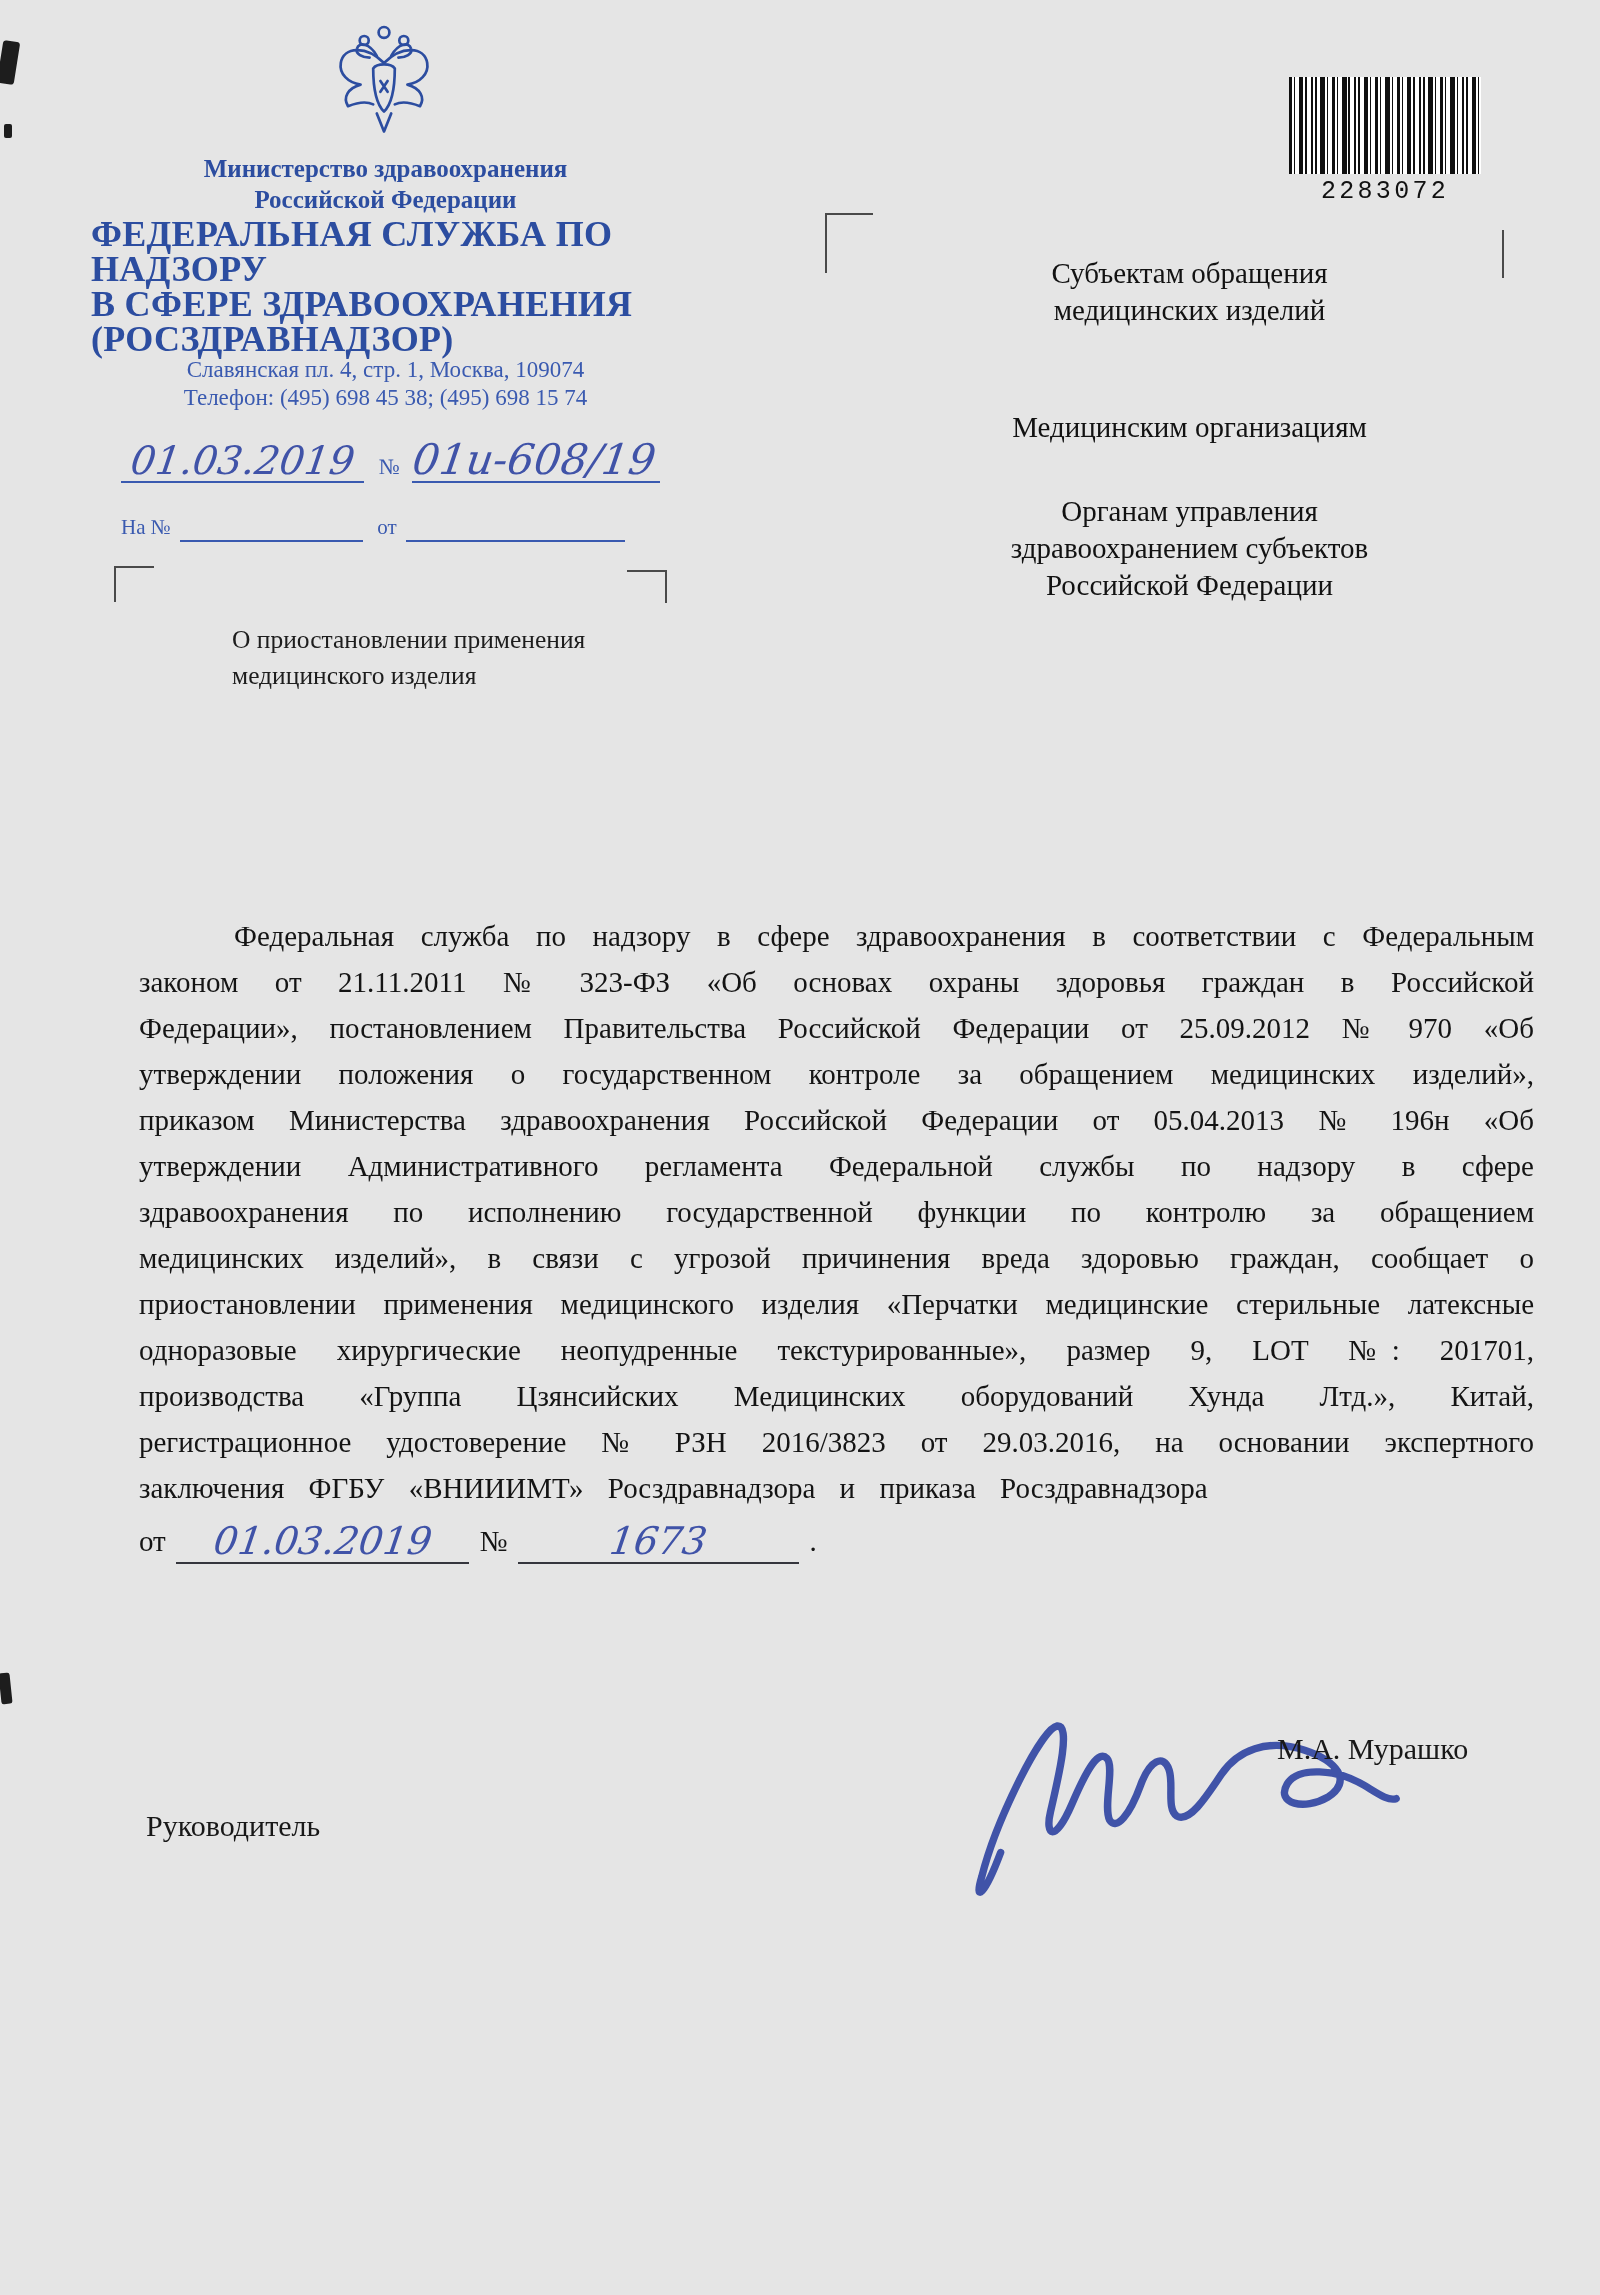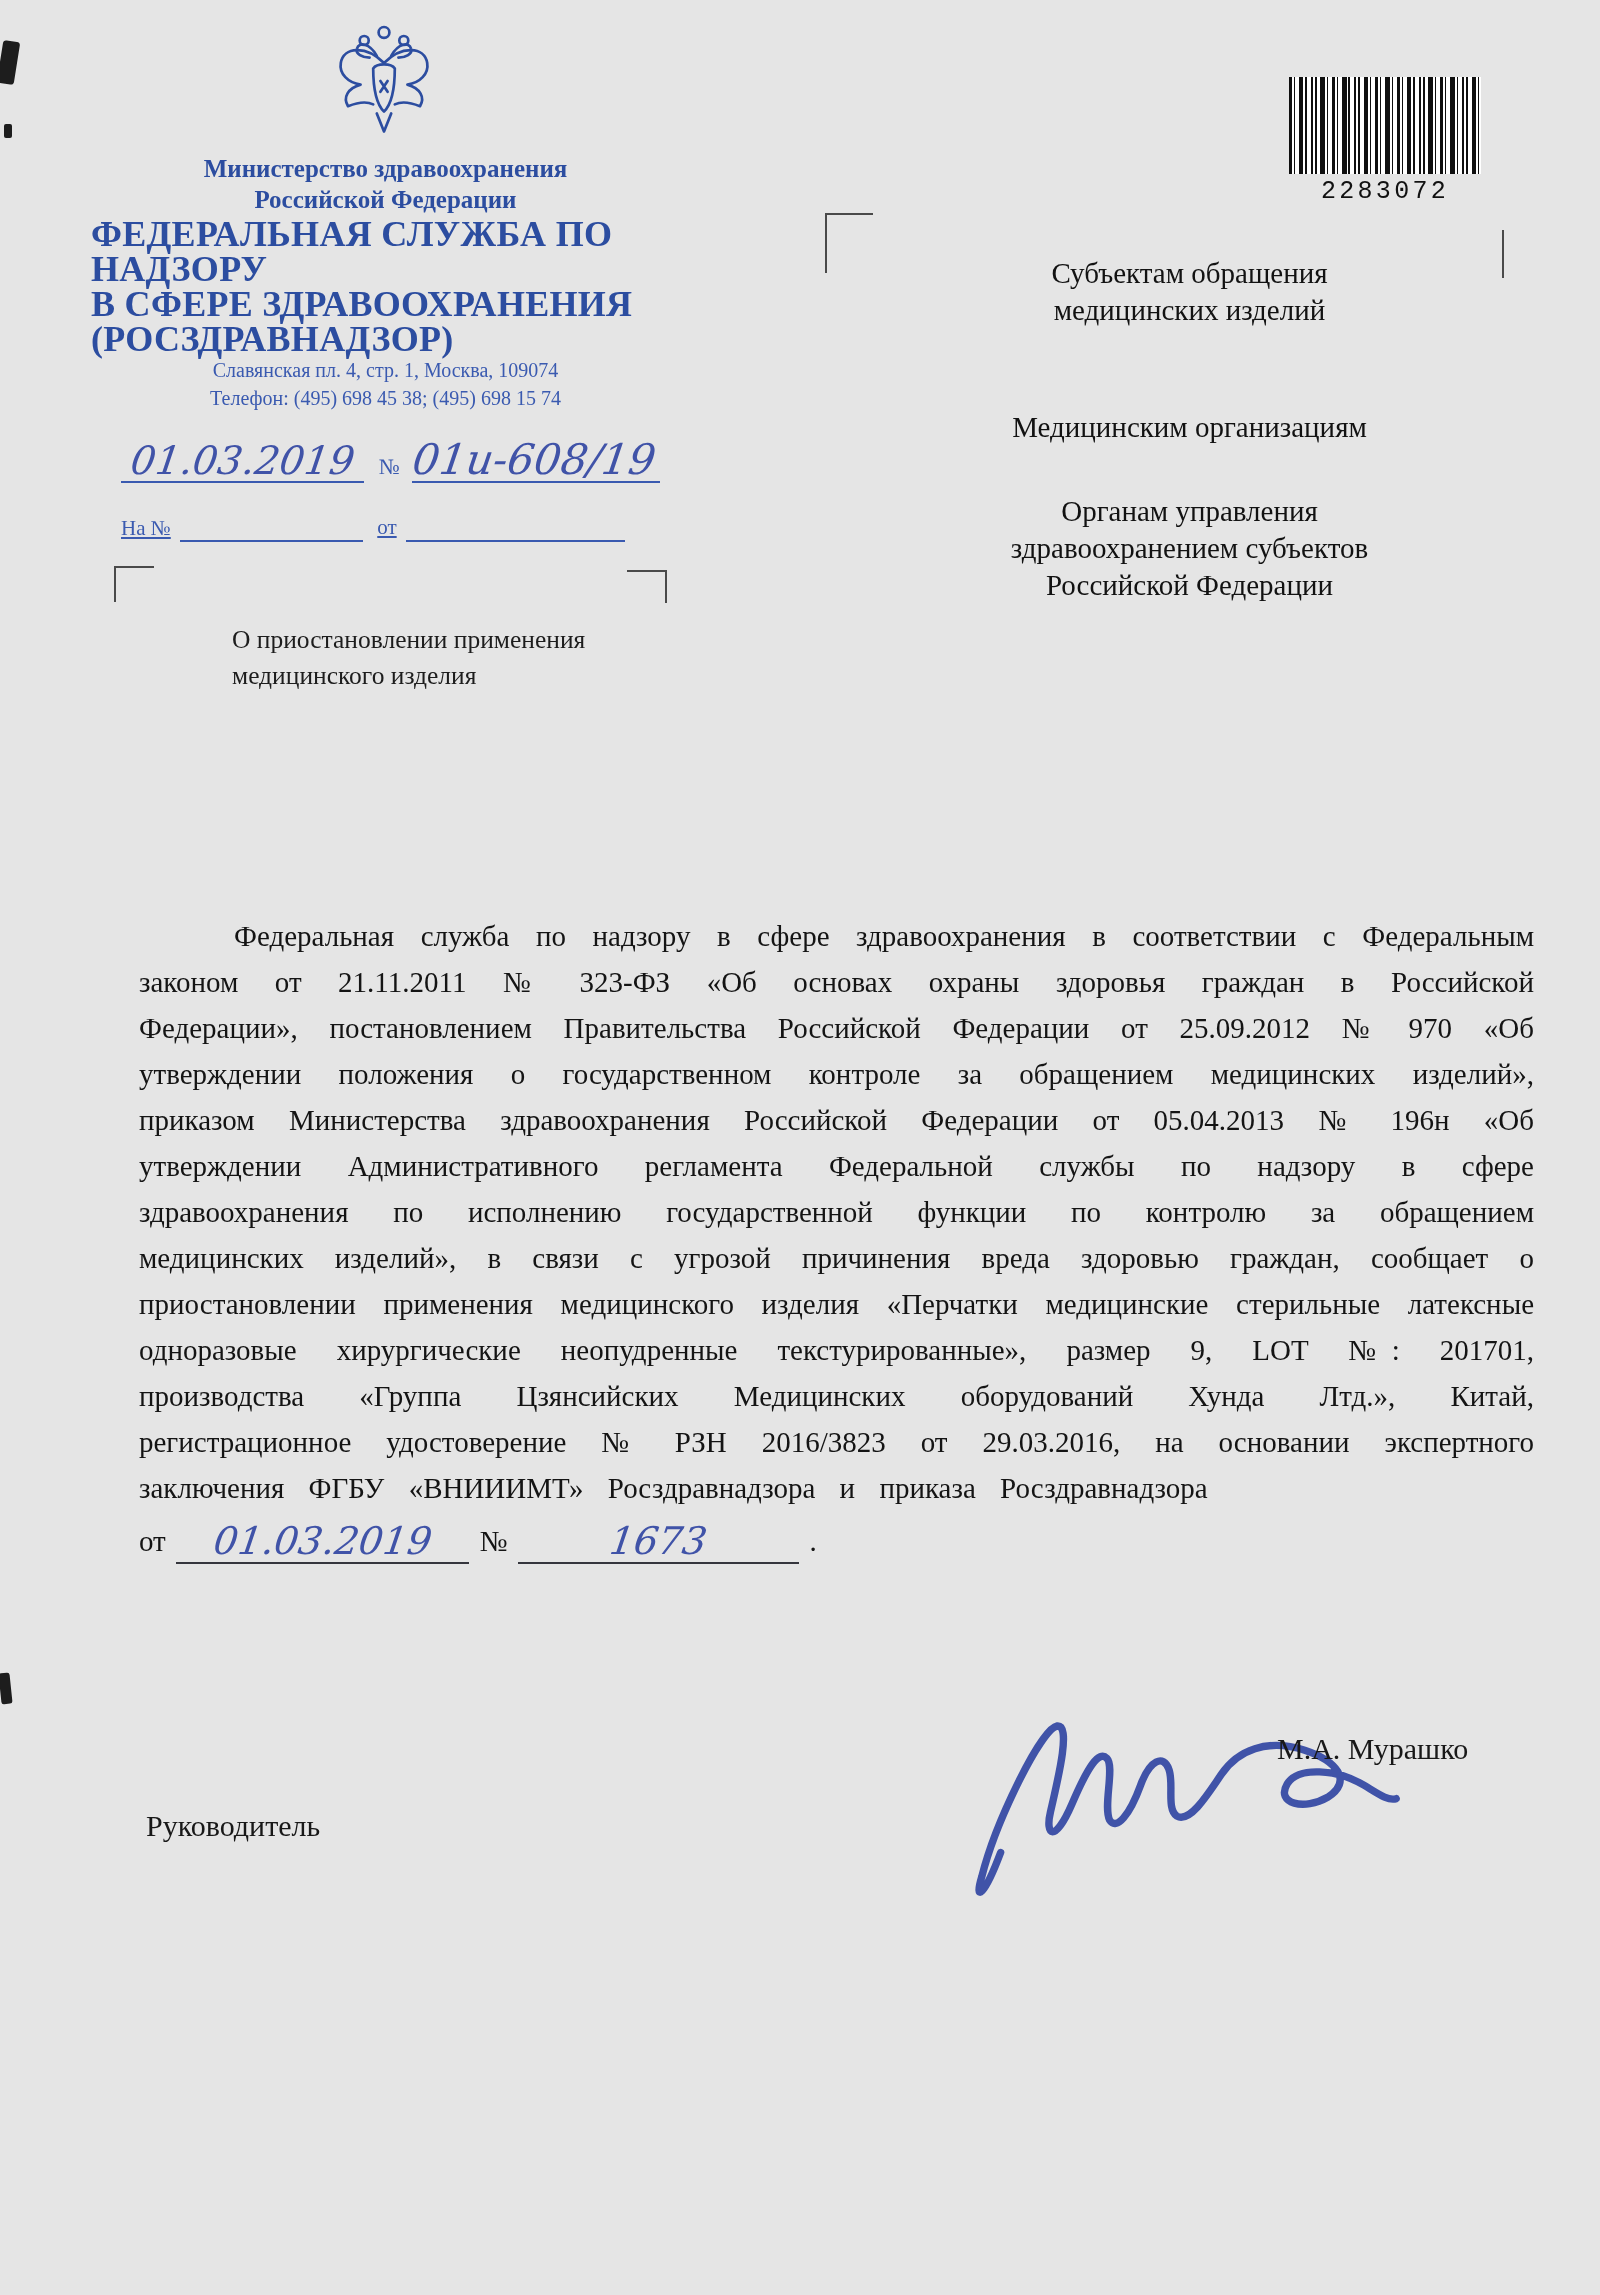--- a/index.html
+++ b/index.html
@@ -21,21 +21,21 @@
     text-align: center; color: #2c4da0; font-weight: bold;
     font-size: 25px; line-height: 31px;
   }
   .service {
     position: absolute; left: 91px; top: 217px; width: 588px;
     color: #2c4da0; font-weight: bold;
     font-size: 36px; line-height: 35px; letter-spacing: 0.3px;
   }
   .addr {
     position: absolute; left: 124px; top: 356px; width: 523px;
-    text-align: center; color: #3a5ab0; font-size: 20px; line-height: 28px;
+    text-align: center; color: #3a5ab0; font-size: 23px; line-height: 28px;
   }
 
   
   .hw {
     font-family: "DejaVu Serif", serif; font-style: italic;
     color: #4053a8; display: inline-block; transform: skewX(-8deg);
     white-space: nowrap; line-height: 1;
   }
   .refline {
     position: absolute; left: 121px; top: 439px; width: 719px;
@@ -45,21 +45,21 @@
   .blank-blue { border-bottom: 2px solid #3a5ab0; }
   .blank-dark { border-bottom: 2px solid #35363d; }
   .blank-date { width: 243px; }
   .blank-num  { width: 248px; }
   .hw-date { font-size: 39px; padding-bottom: 1.3px; }
   .hw-num  { font-size: 42px; padding-bottom: 0; margin-left: -3.9px; }
   .numsign { color: #3a5ab0; font-size: 22px; margin: 0 13px 2.6px 14.4px; }
 
   .naline {
     position: absolute; left: 121px; top: 515px;
-    display: flex; align-items: center; color: #3a5ab0; font-size: 21px; text-decoration: underline;
+    display: flex; align-items: flex-start; color: #3a5ab0; font-size: 21px;
   }
   .naline .lbl { margin-right: 9.1px; padding-bottom: 1.3px; }
   .naline .lbl2 { margin: 0 9.1px 1.3px 14.4px; }
   .w280 { width: 183px; height: 25px; }
   .w335 { width: 219px; height: 25px; }
 
   
   .cm { position: absolute; }
   .cm-top   { left: 825px; top: 213px; width: 46px; height: 58px; border-left: 2px solid #4a4a4a; border-top: 2px solid #4a4a4a; }
   .cm-right { left: 1502px; top: 230px; width: 2px; height: 48px; background: #4a4a4a; }

